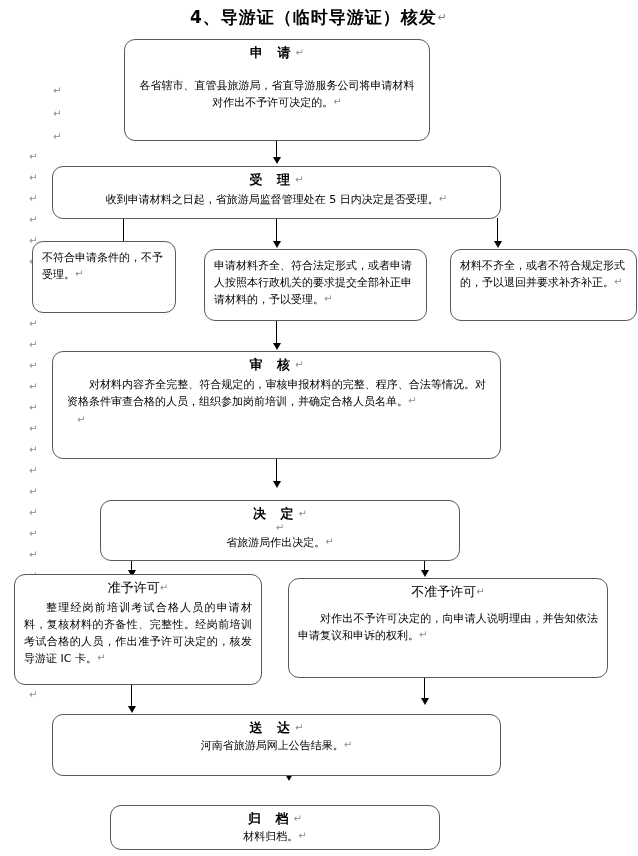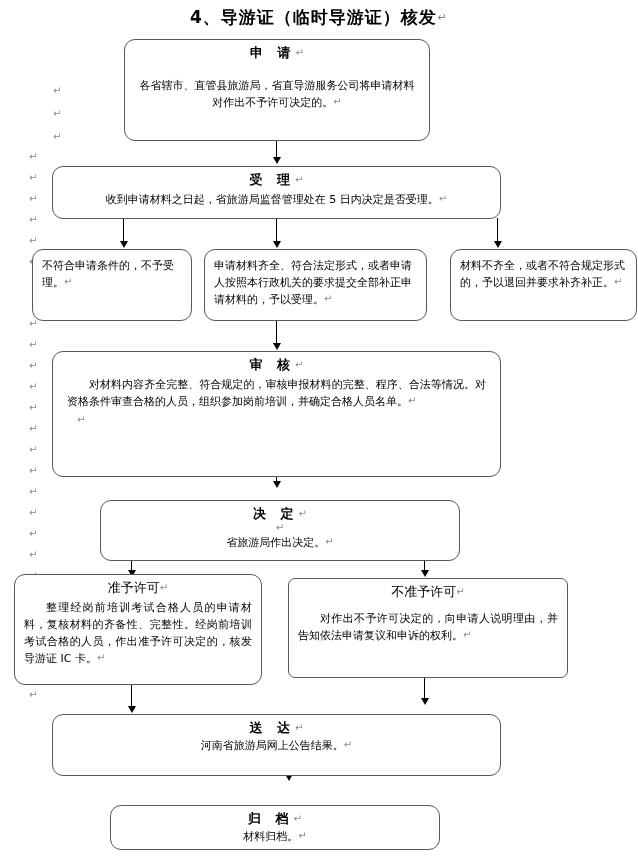--- a/index.html
+++ b/index.html
@@ -181,39 +181,39 @@
 
   <div class="node" style="left:52px; top:166px; width:449px; height:53px;">
     <div class="hdr">
       <span>受  理</span><span class="ret">↵</span>
     </div>
     <div class="body center" style="padding-top:2px;">
       <span>收到申请材料之日起，省旅游局监督管理处在 5 日内决定是否受理。</span><span class="ret">↵</span>
     </div>
   </div>
 
-  <div class="node" style="left:32px; top:249px; width:160px; height:72px;">
+  <div class="node" style="left:32px; top:241px; width:144px; height:72px;">
     <div class="body flow" style="padding-top:7px;">
       <span>不符合申请条件的，不予受理。</span><span class="ret">↵</span>
     </div>
   </div>
 
   <div class="node" style="left:204px; top:249px; width:223px; height:72px;">
     <div class="body flow" style="padding-top:7px;">
       <span>申请材料齐全、符合法定形式，或者申请人按照本行政机关的要求提交全部补正申请材料的，予以受理。</span><span class="ret">↵</span>
     </div>
   </div>
 
   <div class="node" style="left:450px; top:249px; width:187px; height:72px;">
     <div class="body flow" style="padding-top:7px;">
       <span>材料不齐全，或者不符合规定形式的，予以退回并要求补齐补正。</span><span class="ret">↵</span>
     </div>
   </div>
 
-  <div class="node" style="left:52px; top:351px; width:449px; height:126px;">
+  <div class="node" style="left:52px; top:351px; width:449px; height:108px;">
     <div class="hdr">
       <span>审  核</span><span class="ret">↵</span>
     </div>
     <div class="body just" style="padding:2px 14px 0 14px;">
       <span>对材料内容齐全完整、符合规定的，审核申报材料的完整、程序、合法等情况。对资格条件审查合格的人员，组织参加岗前培训，并确定合格人员名单。</span><span class="ret">↵</span>
     </div>
     <div class="body" style="padding-left:24px; padding-top:2px;">
       <span class="ret">↵</span>
     </div>
   </div>
@@ -232,21 +232,21 @@
 
   <div class="node" style="left:14px; top:574px; width:248px; height:111px;">
     <div class="hdr tight" style="letter-spacing:0;">
       <span>准予许可</span><span class="ret">↵</span>
     </div>
     <div class="body just" style="padding-top:2px;">
       <span>整理经岗前培训考试合格人员的申请材料，复核材料的齐备性、完整性。经岗前培训考试合格的人员，作出准予许可决定的，核发导游证 IC 卡。</span><span class="ret">↵</span>
     </div>
   </div>
 
-  <div class="node" style="left:288px; top:578px; width:280px; height:100px;border-radius:7px;">
+  <div class="node" style="left:288px; top:578px; width:320px; height:100px;">
     <div class="hdr tight" style="letter-spacing:0;">
       <span>不准予许可</span><span class="ret">↵</span>
     </div>
     <div class="blankline" style="height:9px;"></div>
     <div class="body just">
       <span>对作出不予许可决定的，向申请人说明理由，并告知依法申请复议和申诉的权利。</span><span class="ret">↵</span>
     </div>
   </div>
 
   <div class="node" style="left:52px; top:714px; width:449px; height:62px;">

